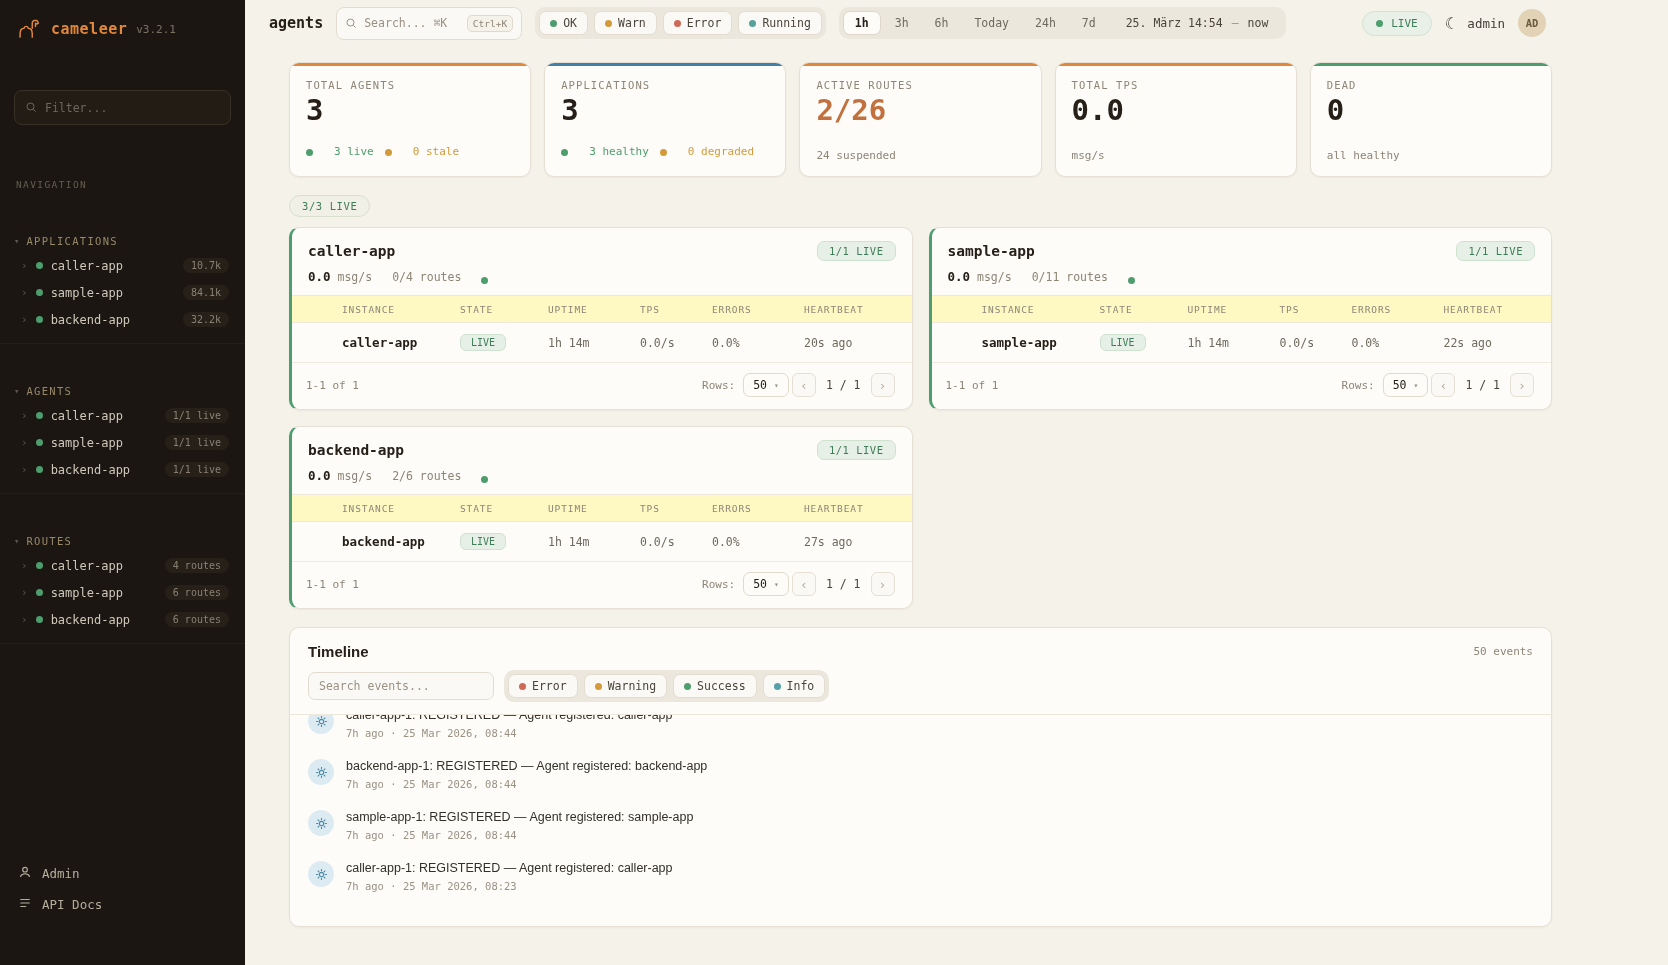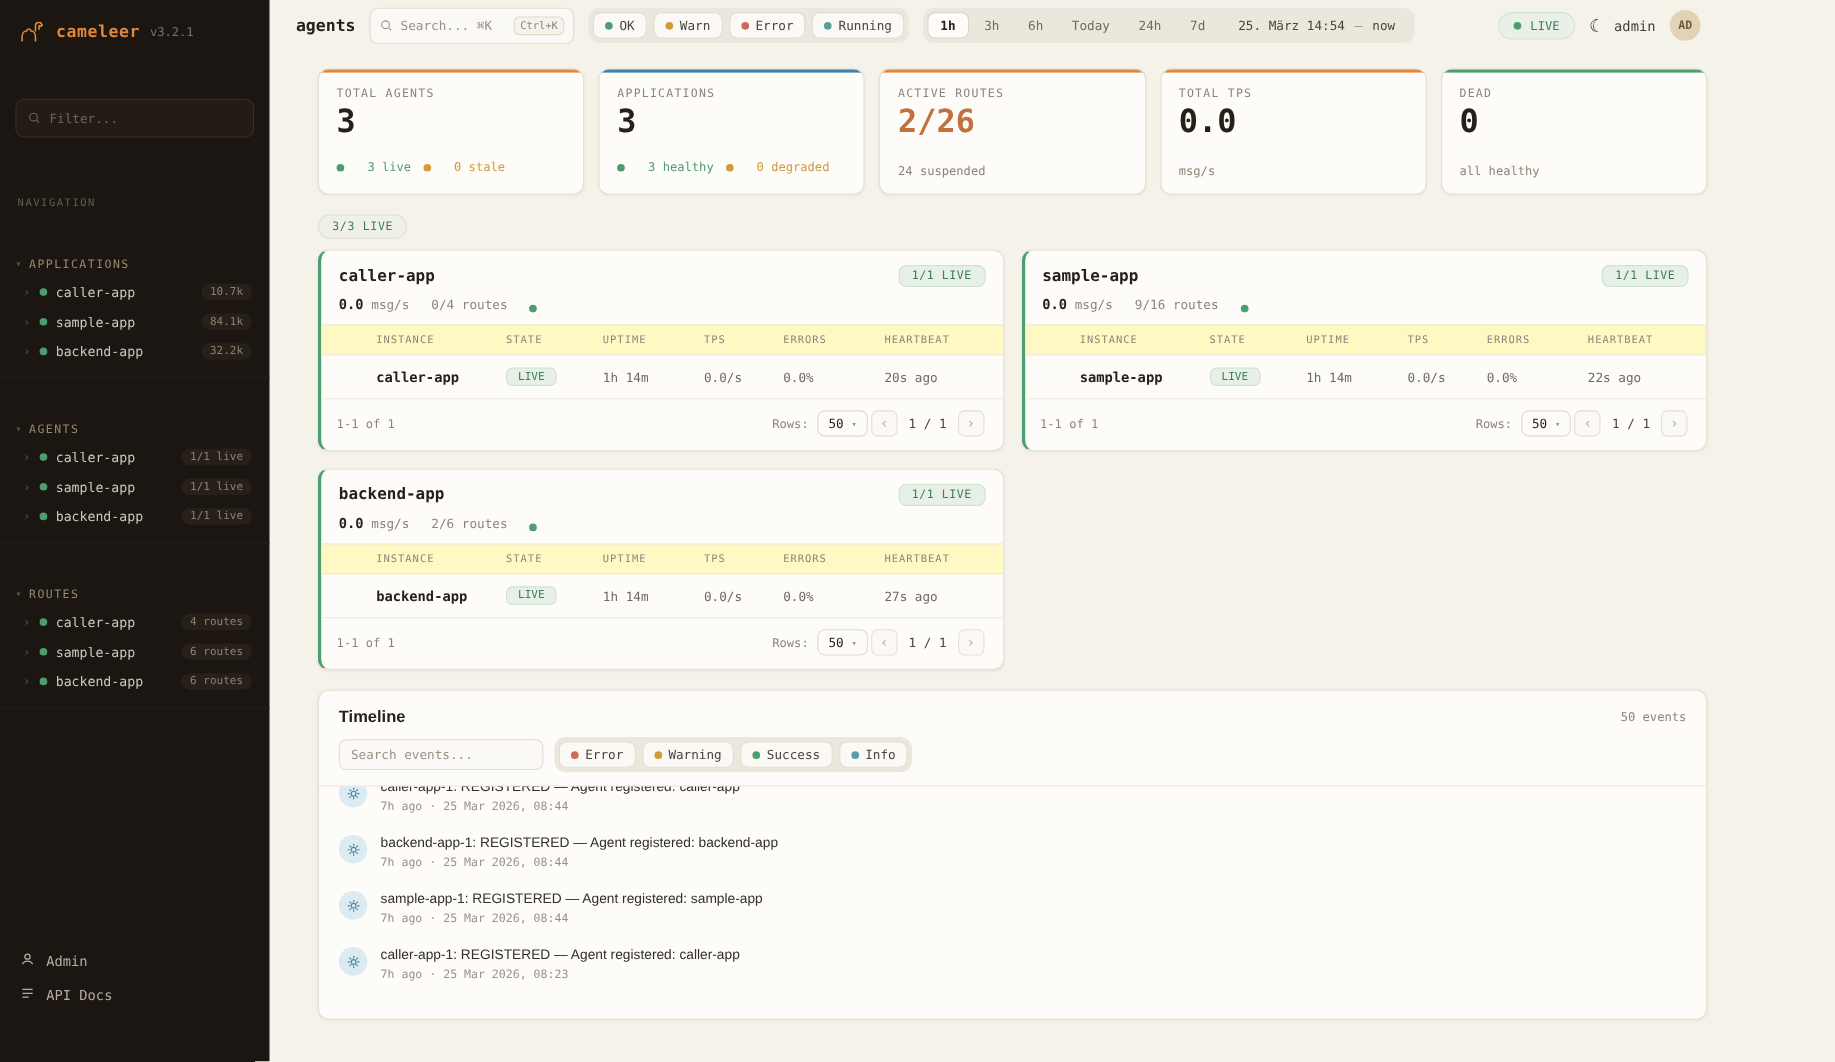--- a/index.html
+++ b/index.html
@@ -396,21 +396,21 @@
         </div>
       </section>
 
       <section class="app-card">
         <div class="app-head">
           <h2 class="app-name">sample-app</h2>
           <span class="badge-live">1/1 LIVE</span>
         </div>
         <div class="app-stats">
           <span class="app-rate"><b>0.0</b> <span>msg/s</span></span>
-          <span>9/16 routes</span>
+          <span>0/11 routes</span>
           <span class="dot" style="background: rgb(78, 157, 111);"></span>
         </div>
         <div class="tbl-head">
           <span></span>
           <span>INSTANCE</span>
           <span>STATE</span>
           <span>UPTIME</span>
           <span>TPS</span>
           <span>ERRORS</span>
           <span>HEARTBEAT</span>

